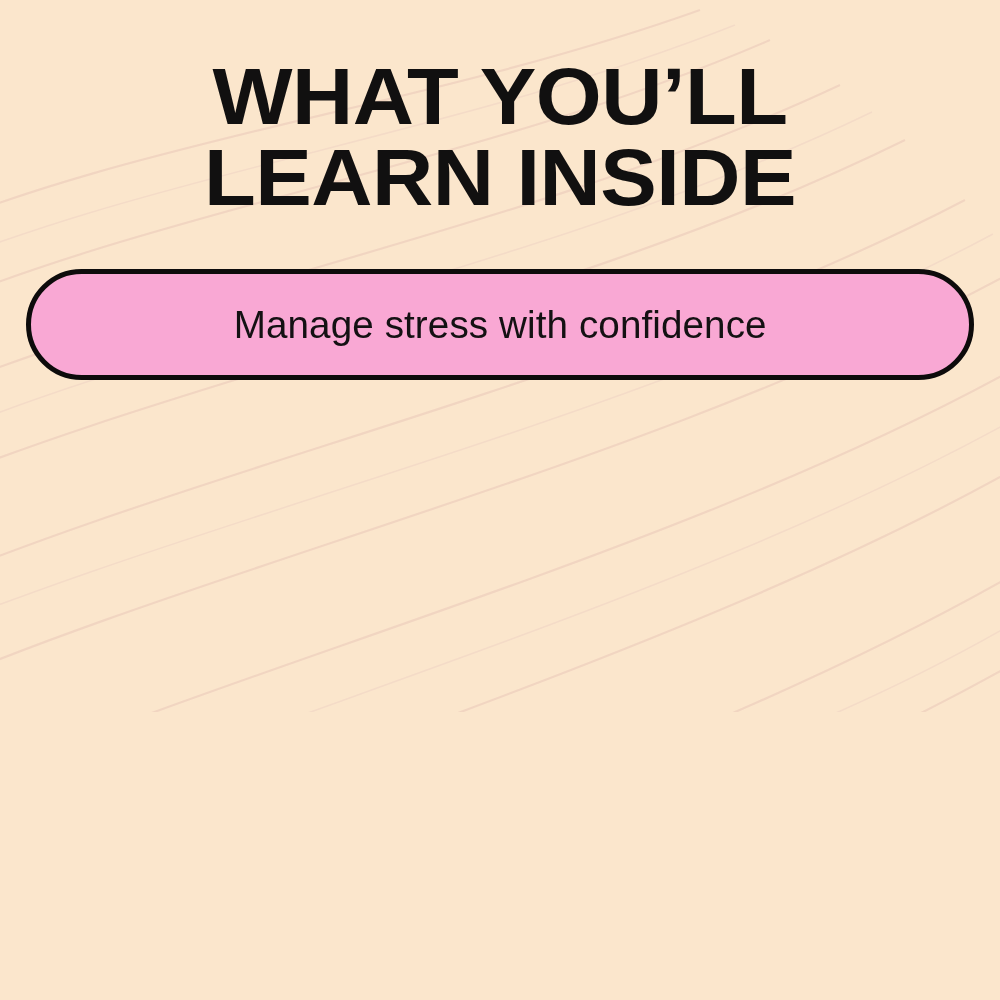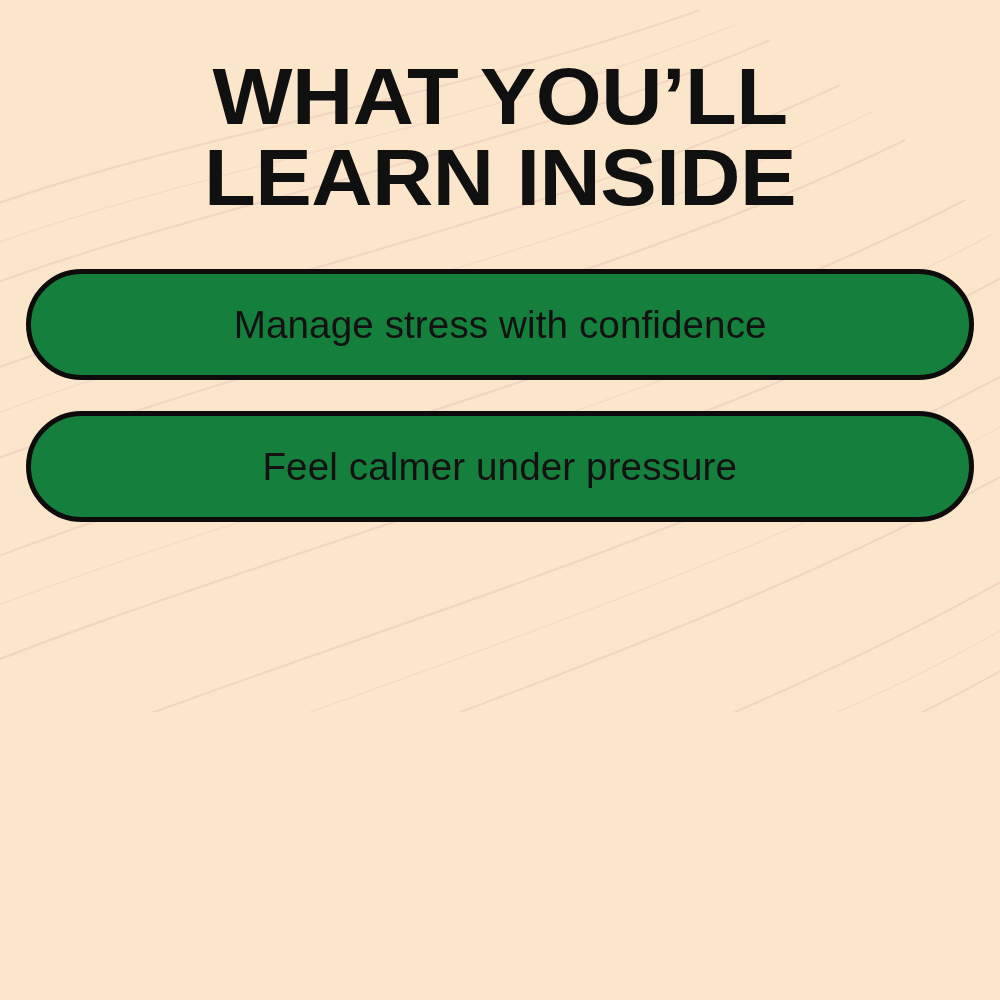--- a/index.html
+++ b/index.html
@@ -69,21 +69,21 @@
     z-index: 2;
     display: flex;
     flex-direction: column;
     gap: 31px;
   }
 
   .pill {
     box-sizing: border-box;
     height: 111px;
     width: 100%;
-    background: #15803d;
+    background: #f9a8d4;
     border: 5px solid #0d0b0b;
     border-radius: 56px;
     display: flex;
     align-items: center;
     justify-content: center;
     padding: 0 40px;
   }
 
   .pill-label {
     color: #141113;
@@ -128,18 +128,15 @@
 
   <div class="title-block">
     <span class="title-line">WHAT YOU’LL</span>
     <span class="title-line">LEARN INSIDE</span>
   </div>
 
   <div class="pill-list">
     <div class="pill">
       <span class="pill-label">Manage stress with confidence</span>
     </div>
-    <div class="pill">
-      <span class="pill-label">Feel calmer under pressure</span>
-    </div>
   </div>
 
 </div>
 
 </body></html>

